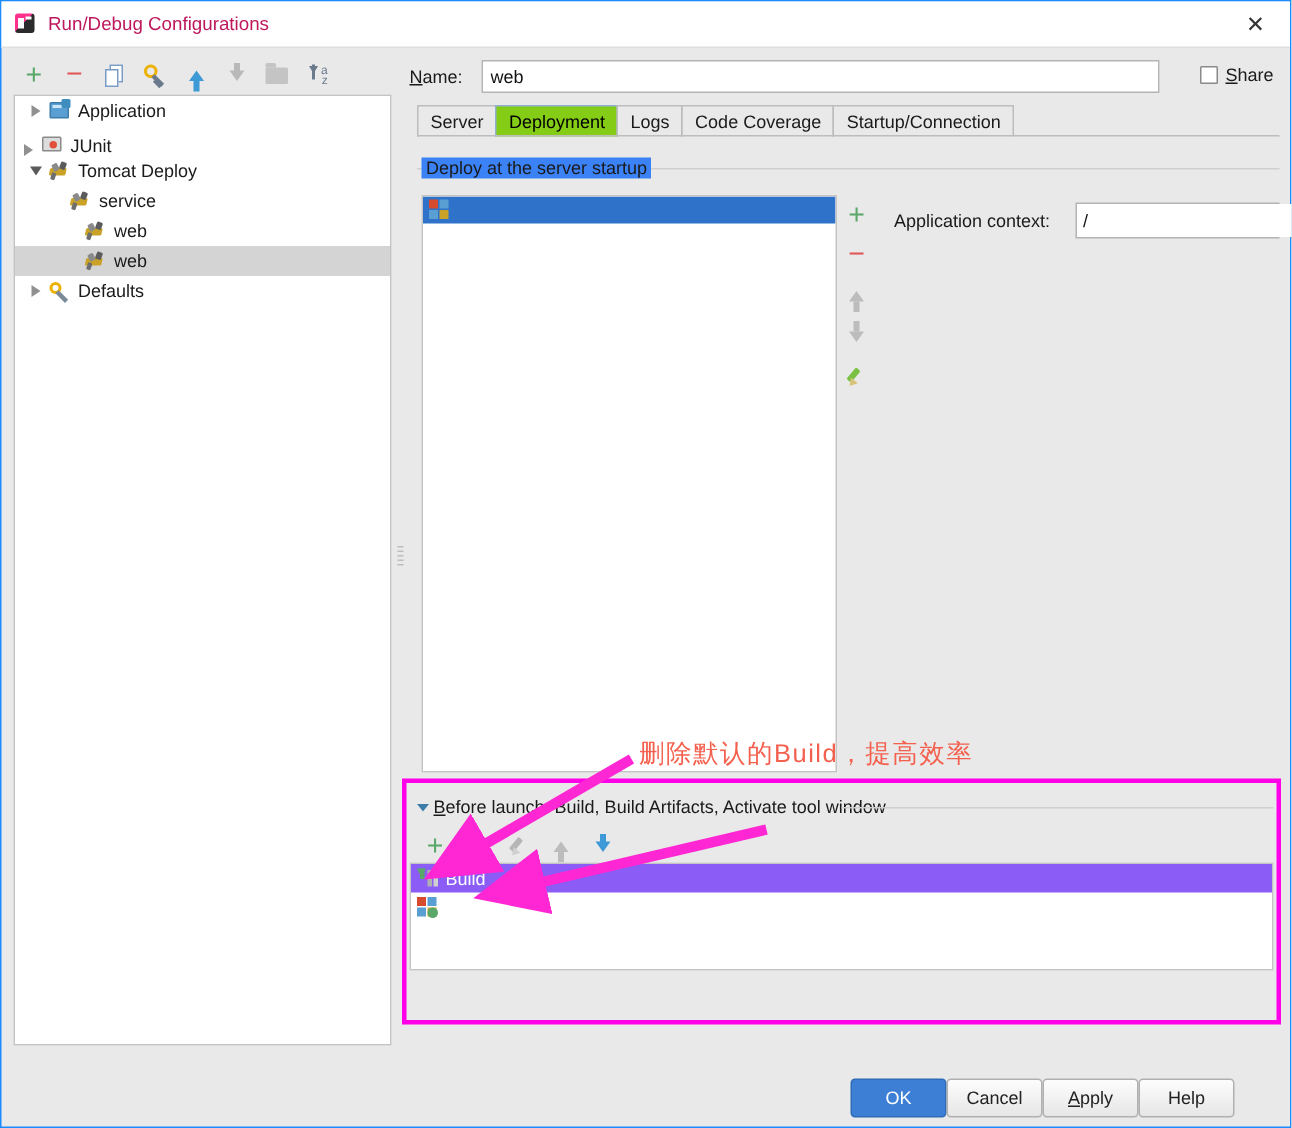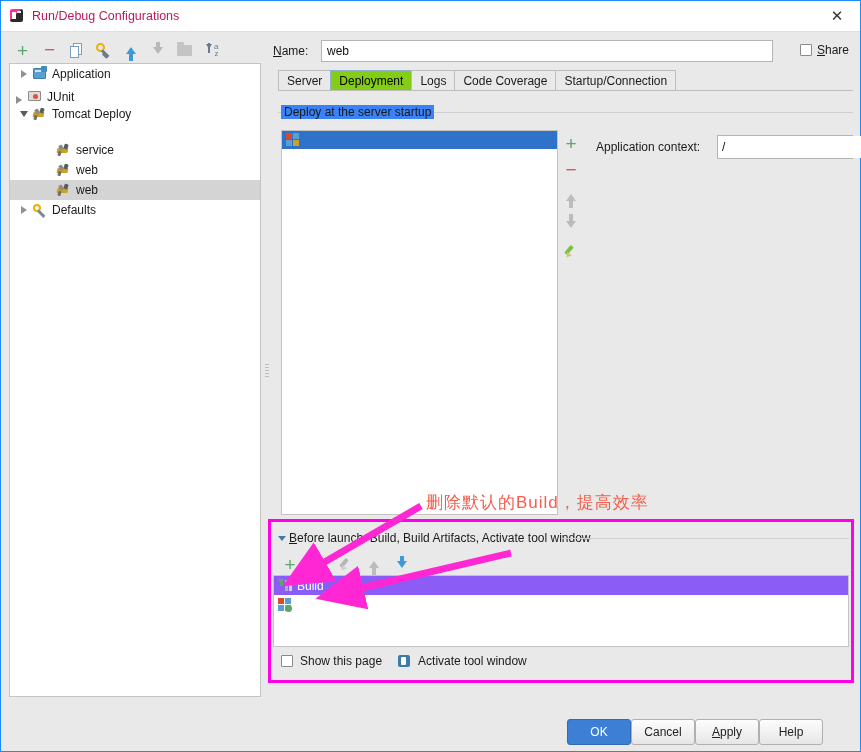--- a/index.html
+++ b/index.html
@@ -348,21 +348,21 @@
         <span class="t-icon">
           <span class="ic-tom">
             <i class="b1"></i>
             <i class="b2"></i>
             <i class="b3"></i>
             <i class="b4"></i>
           </span>
         </span>
         <span class="t-label bold">Tomcat Deploy</span>
       </div>
-      <div class="tree-row" style="padding-left: 30px; margin-top: 16px;">
+      <div class="tree-row" style="padding-left: 20px;">
         <span class="tw"></span>
         <span class="t-icon">
           <span class="ic-tom">
             <i class="b1"></i>
             <i class="b2"></i>
             <i class="b3"></i>
             <i class="b4"></i>
           </span>
         </span>
         <span class="t-label">service</span>
@@ -511,29 +511,20 @@
         <span class="ic-artifact2">
           <i class="q1"></i>
           <i class="q2"></i>
           <i class="q3"></i>
           <i class="q4"></i>
           <i class="chk"></i>
         </span>
       </div>
     </div>
 
-  <div id="bl-bottom">
-    <span class="cbx"></span>
-    <span>Show this page</span>
-    <span class="ic-toolwin" style="margin-left:8px;">
-      <span class="outer"></span>
-        <span class="inner"></span>
-    </span>
-    <span>Activate tool window</span>
-  </div>
 
   <div id="annot-rect"></div>
 
   <svg id="arrows">
     <defs>
       <marker id="ah" markerWidth="9" markerHeight="9" refX="1.5" refY="3.2" orient="auto">
         <path d="M0,0 L0,6.4 L7,3.2 z" fill="#ff27d4"></path>
       </marker>
     </defs>
     <line x1="420" y1="505" x2="315" y2="566" stroke="#ff27d4" stroke-width="7" marker-end="url(#ah)"></line>

